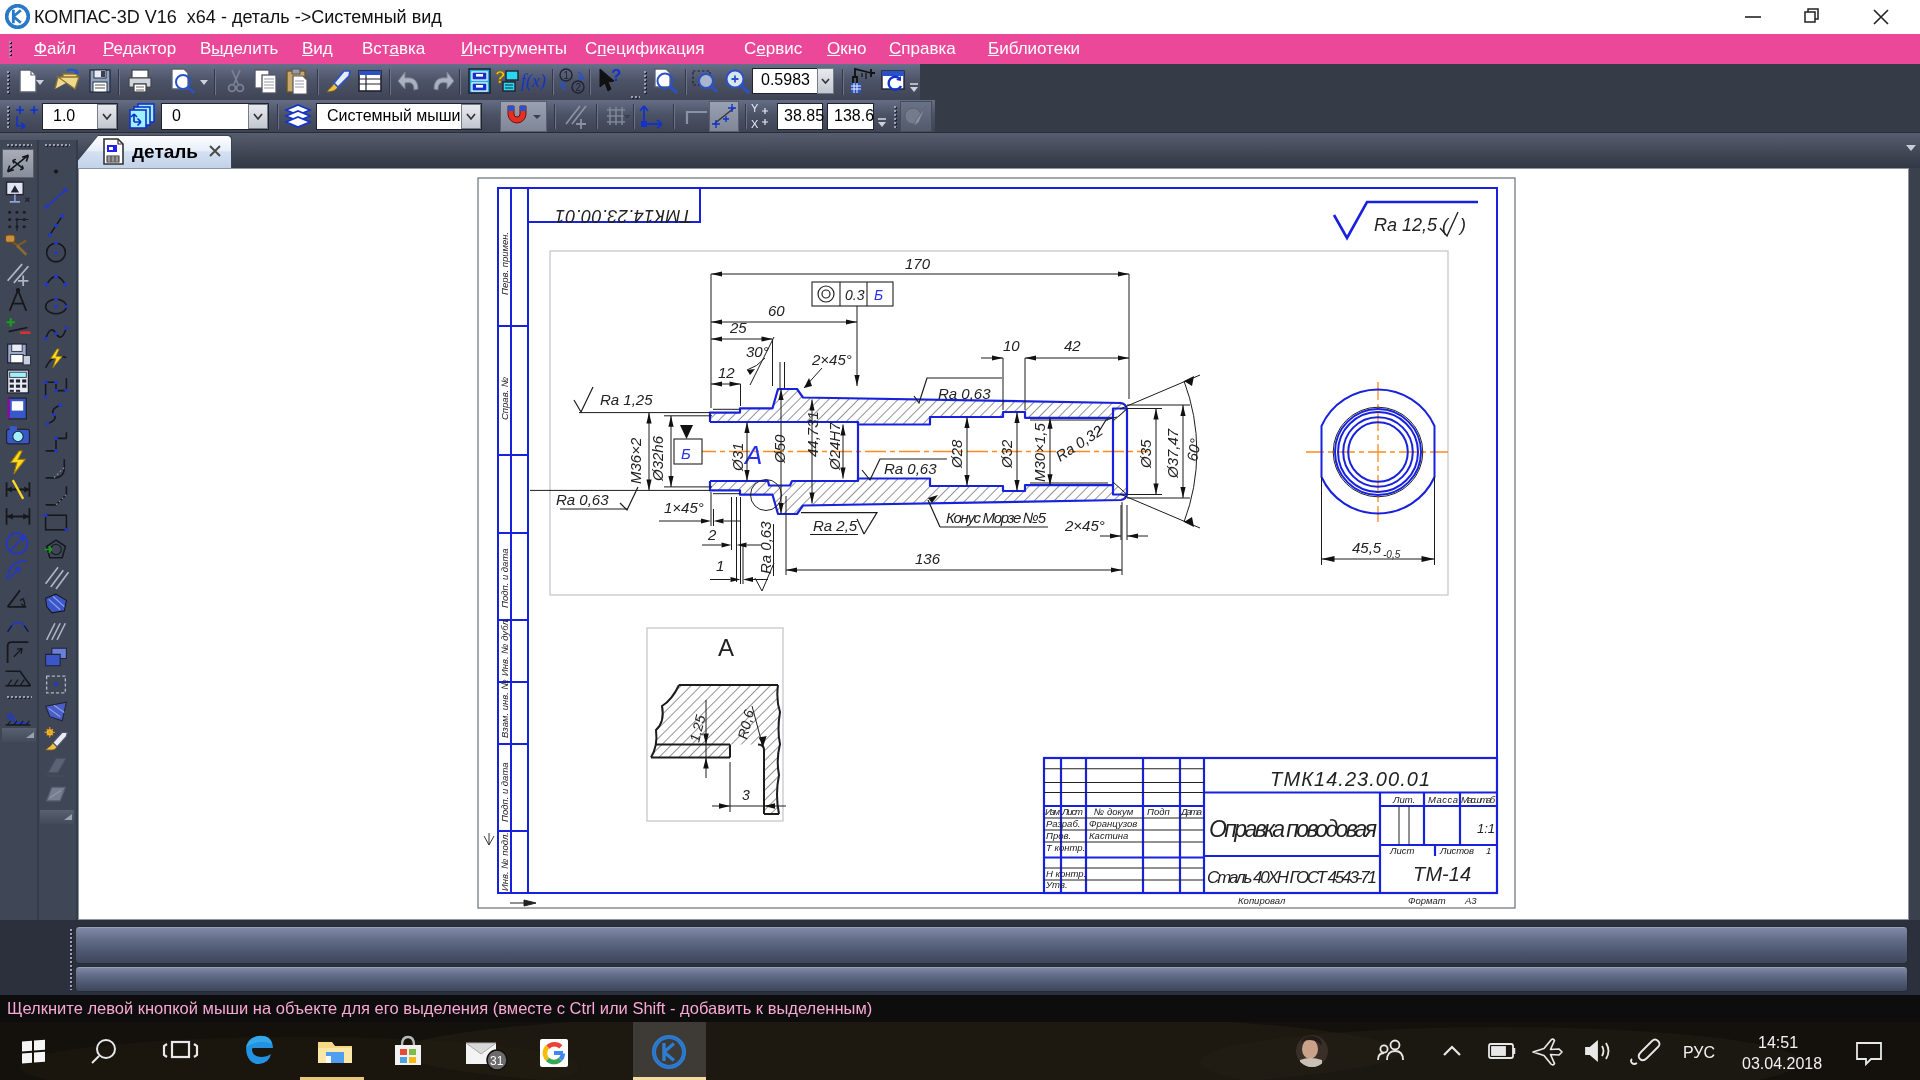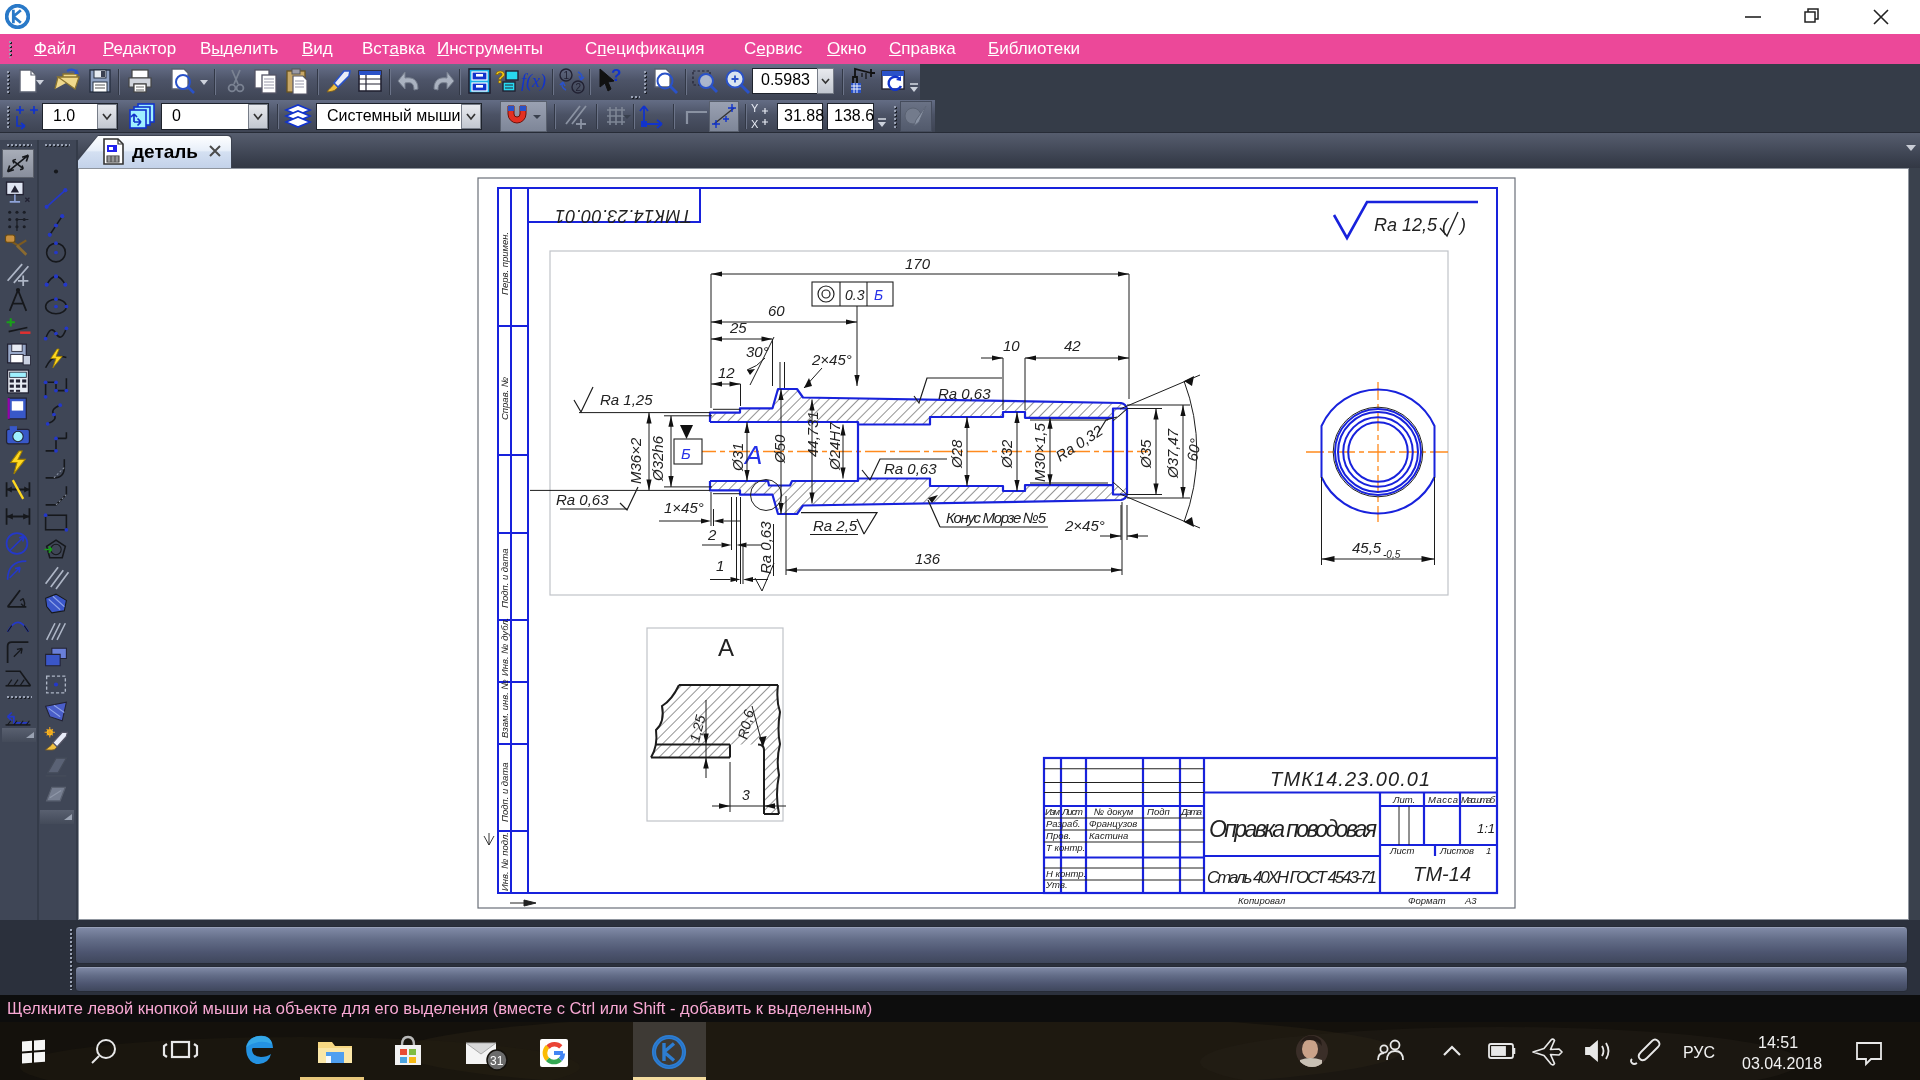--- a/index.html
+++ b/index.html
@@ -29,35 +29,36 @@
 .tbtn2{position:absolute;top:2px;width:28px;height:28px}
 .lbtn{position:absolute;width:30px;height:27px}
 </style>
 </head>
 <body>
 <div class="abs" id="titlebar">
   <svg class="abs" style="left:5px;top:4px" width="25" height="25" viewBox="0 0 30 30">
     <circle cx="15" cy="15" r="13" fill="none" stroke="#2979c8" stroke-width="4.4"></circle>
     <path d="M10 7 L10 23 M10 15 L19 7.5 M10 15 L19 22.5" stroke="#2979c8" stroke-width="3.4" fill="none"></path>
   </svg>
+  <div class="abs" id="titletext">КОМПАС-3D V16&nbsp; x64 - деталь -&gt;Системный вид</div>
   <svg class="abs" style="left:1725px;top:0" width="195" height="34" viewBox="0 0 195 34">
     <path d="M20 17 H36" stroke="#222" stroke-width="1.6"></path>
     <rect x="80" y="12" width="10" height="10" fill="none" stroke="#222" stroke-width="1.5"></rect>
     <path d="M83 12 V9 H93 V19 H90" fill="none" stroke="#222" stroke-width="1.5"></path>
     <path d="M149 10 L163 24 M163 10 L149 24" stroke="#222" stroke-width="1.6"></path>
   </svg>
 </div>
 <div class="abs" id="menubar">
   <div class="dots" style="left:8px;top:6px;height:18px"></div>
   <div class="menuitem" style="left:34px"><span class="u">Ф</span>айл</div>
   <div class="menuitem" style="left:103px"><span class="u">Р</span>едактор</div>
   <div class="menuitem" style="left:200px">В<span class="u">ы</span>делить</div>
   <div class="menuitem" style="left:302px"><span class="u">В</span>ид</div>
   <div class="menuitem" style="left:362px">Вст<span class="u">а</span>вка</div>
-  <div class="menuitem" style="left:437px"><span class="u">И</span>нструменты</div>
+  <div class="menuitem" style="left:461px"><span class="u">И</span>нструменты</div>
   <div class="menuitem" style="left:585px">С<span class="u">п</span>ецификация</div>
   <div class="menuitem" style="left:744px">С<span class="u">е</span>рвис</div>
   <div class="menuitem" style="left:827px"><span class="u">О</span>кно</div>
   <div class="menuitem" style="left:889px"><span class="u">С</span>правка</div>
   <div class="menuitem" style="left:988px"><span class="u">Б</span>иблиотеки</div>
 </div>
 <div class="abs" id="row1">
   <div style="position:absolute;left:920px;top:0;width:1000px;height:36px;background:#353c48"></div>
   <div class="dots" style="left:6px;top:6px;height:24px"></div>
   <svg class="tbtn" style="left:14px" viewBox="0 0 28 28">
@@ -285,21 +286,21 @@
     </svg>
   <div class="sep" style="left:745px;top:4px;height:25px"></div>
   <svg class="tbtn2" style="left:751px;width:22px" viewBox="0 0 22 28">
       <text x="0" y="10" font-size="11" fill="#e8ecf4">Y</text>
       <text x="0" y="26" font-size="11" fill="#e8ecf4">X</text>
       <g fill="none" stroke="#e8ecf4" stroke-width="1.2">
         <path d="M14 6 V12 M11 9 H17"></path>
         <path d="M14 17 V23 M11 20 H17"></path>
       </g>
     </svg>
-  <div class="field" style="left:777px;top:3px;width:46px;height:27px;padding:3px 0 0 6px">31.88</div>
+  <div class="field" style="left:777px;top:3px;width:46px;height:27px;padding:3px 0 0 6px">38.85</div>
   <div class="field" style="left:827px;top:3px;width:47px;height:27px;padding:3px 0 6px 6px">138.6</div>
   <svg class="tbtn2" style="left:876px;width:12px" viewBox="0 0 12 28">
       <path d="M2 20 H10 L6 25 Z" fill="#cdd2dc"></path>
       <path d="M2 17 H10" stroke="#cdd2dc" stroke-width="1.6"></path>
     </svg>
   <div class="dots" style="left:893px;top:5px;height:23px"></div>
   <div style="position:absolute;left:900px;top:1px;width:32px;height:31px;background:linear-gradient(#6a7285,#525a6c);border:1px solid #454c5c"></div>
   <svg class="tbtn2" style="left:902px" viewBox="0 0 28 28">
       <circle cx="11" cy="14" r="8" fill="#737b8c" stroke="#5a6272"></circle>
       <path d="M24 4 L14 18 L12 24 L17 20 Z" fill="#8a93a4" stroke="#5f6778" stroke-width="1"></path>

